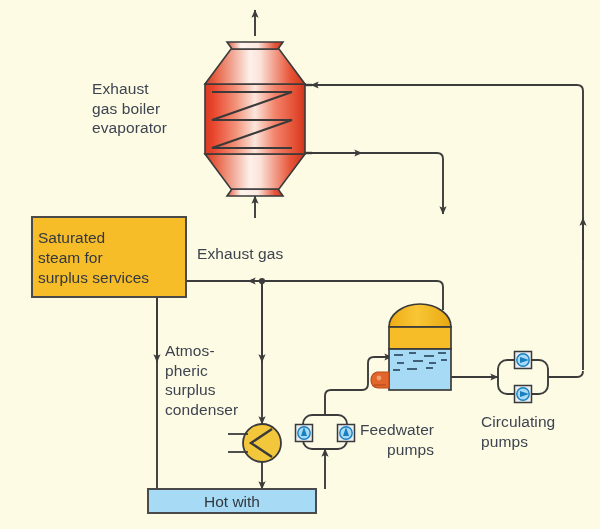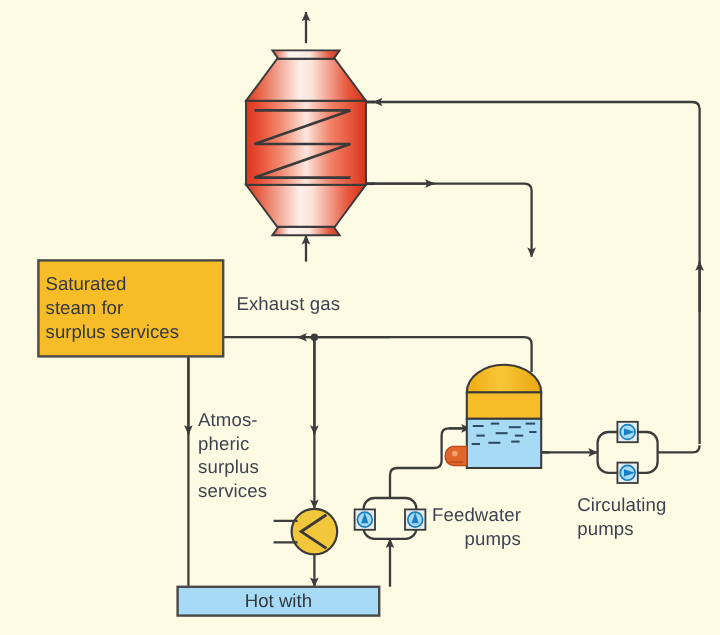--- a/index.html
+++ b/index.html
@@ -226,28 +226,31 @@
         <circle cx="523" cy="394" r="6.2" fill="#a6daf5" stroke="#1a7fc0" stroke-width="1.4"></circle>
         <path d="M 520,391 L 529,394 L 520,397 Z" fill="#1a7fc0" stroke="none"></path>
       </g>
     </g>
 
     <rect x="32" y="217" width="154" height="80" fill="#f7bd28" stroke="#4a4a4a" stroke-width="2"></rect>
 
     <rect x="148" y="489" width="168" height="24" fill="#a6daf5" stroke="#4a4a4a" stroke-width="2"></rect>
   </svg>
 
+  <div class="dlabel" id="label-exhaust-evap">Exhaust
+gas boiler
+evaporator</div>
 
   <div class="dlabel" id="label-exhaust-gas">Exhaust gas</div>
 
 
   <div class="dlabel" id="label-atmospheric">Atmos-
 pheric
 surplus
-services</div>
+condenser</div>
 
   <div class="dlabel" id="label-feedwater">Feedwater
 pumps</div>
 
   <div class="dlabel" id="label-circulating">Circulating
 pumps</div>
 
   <div class="boxlabel" id="label-saturated">Saturated
 steam for
 surplus services</div>

